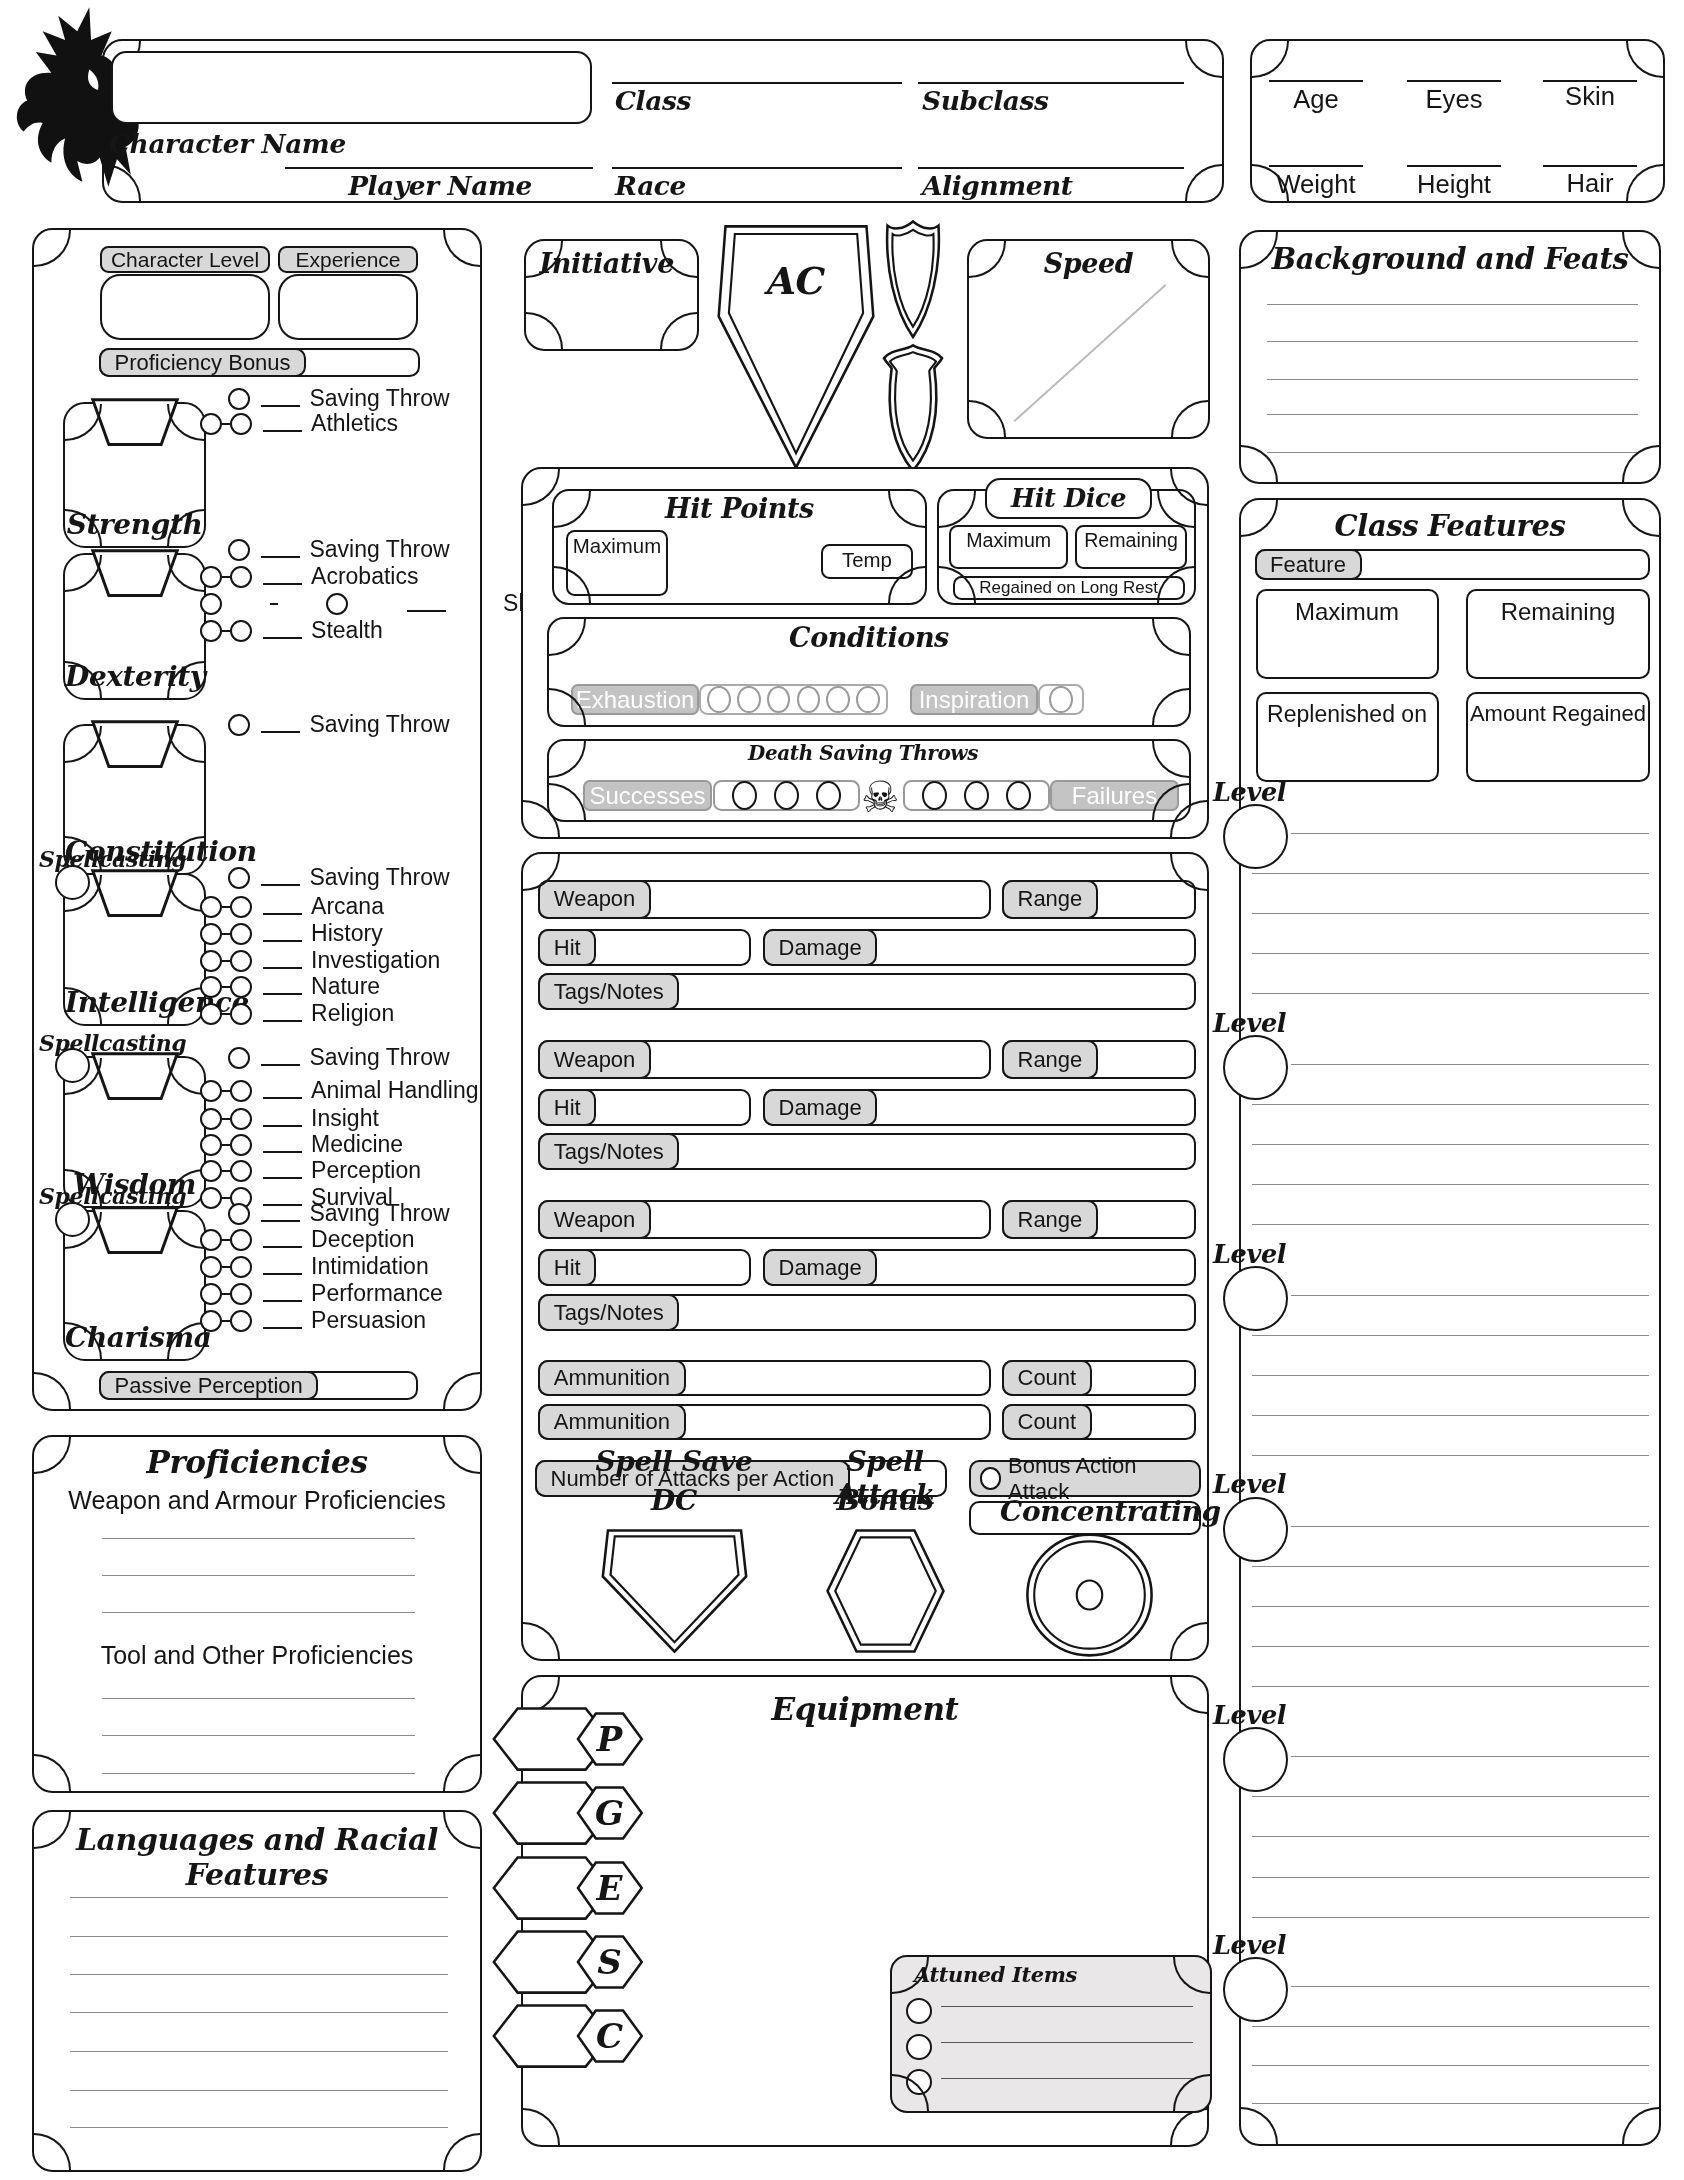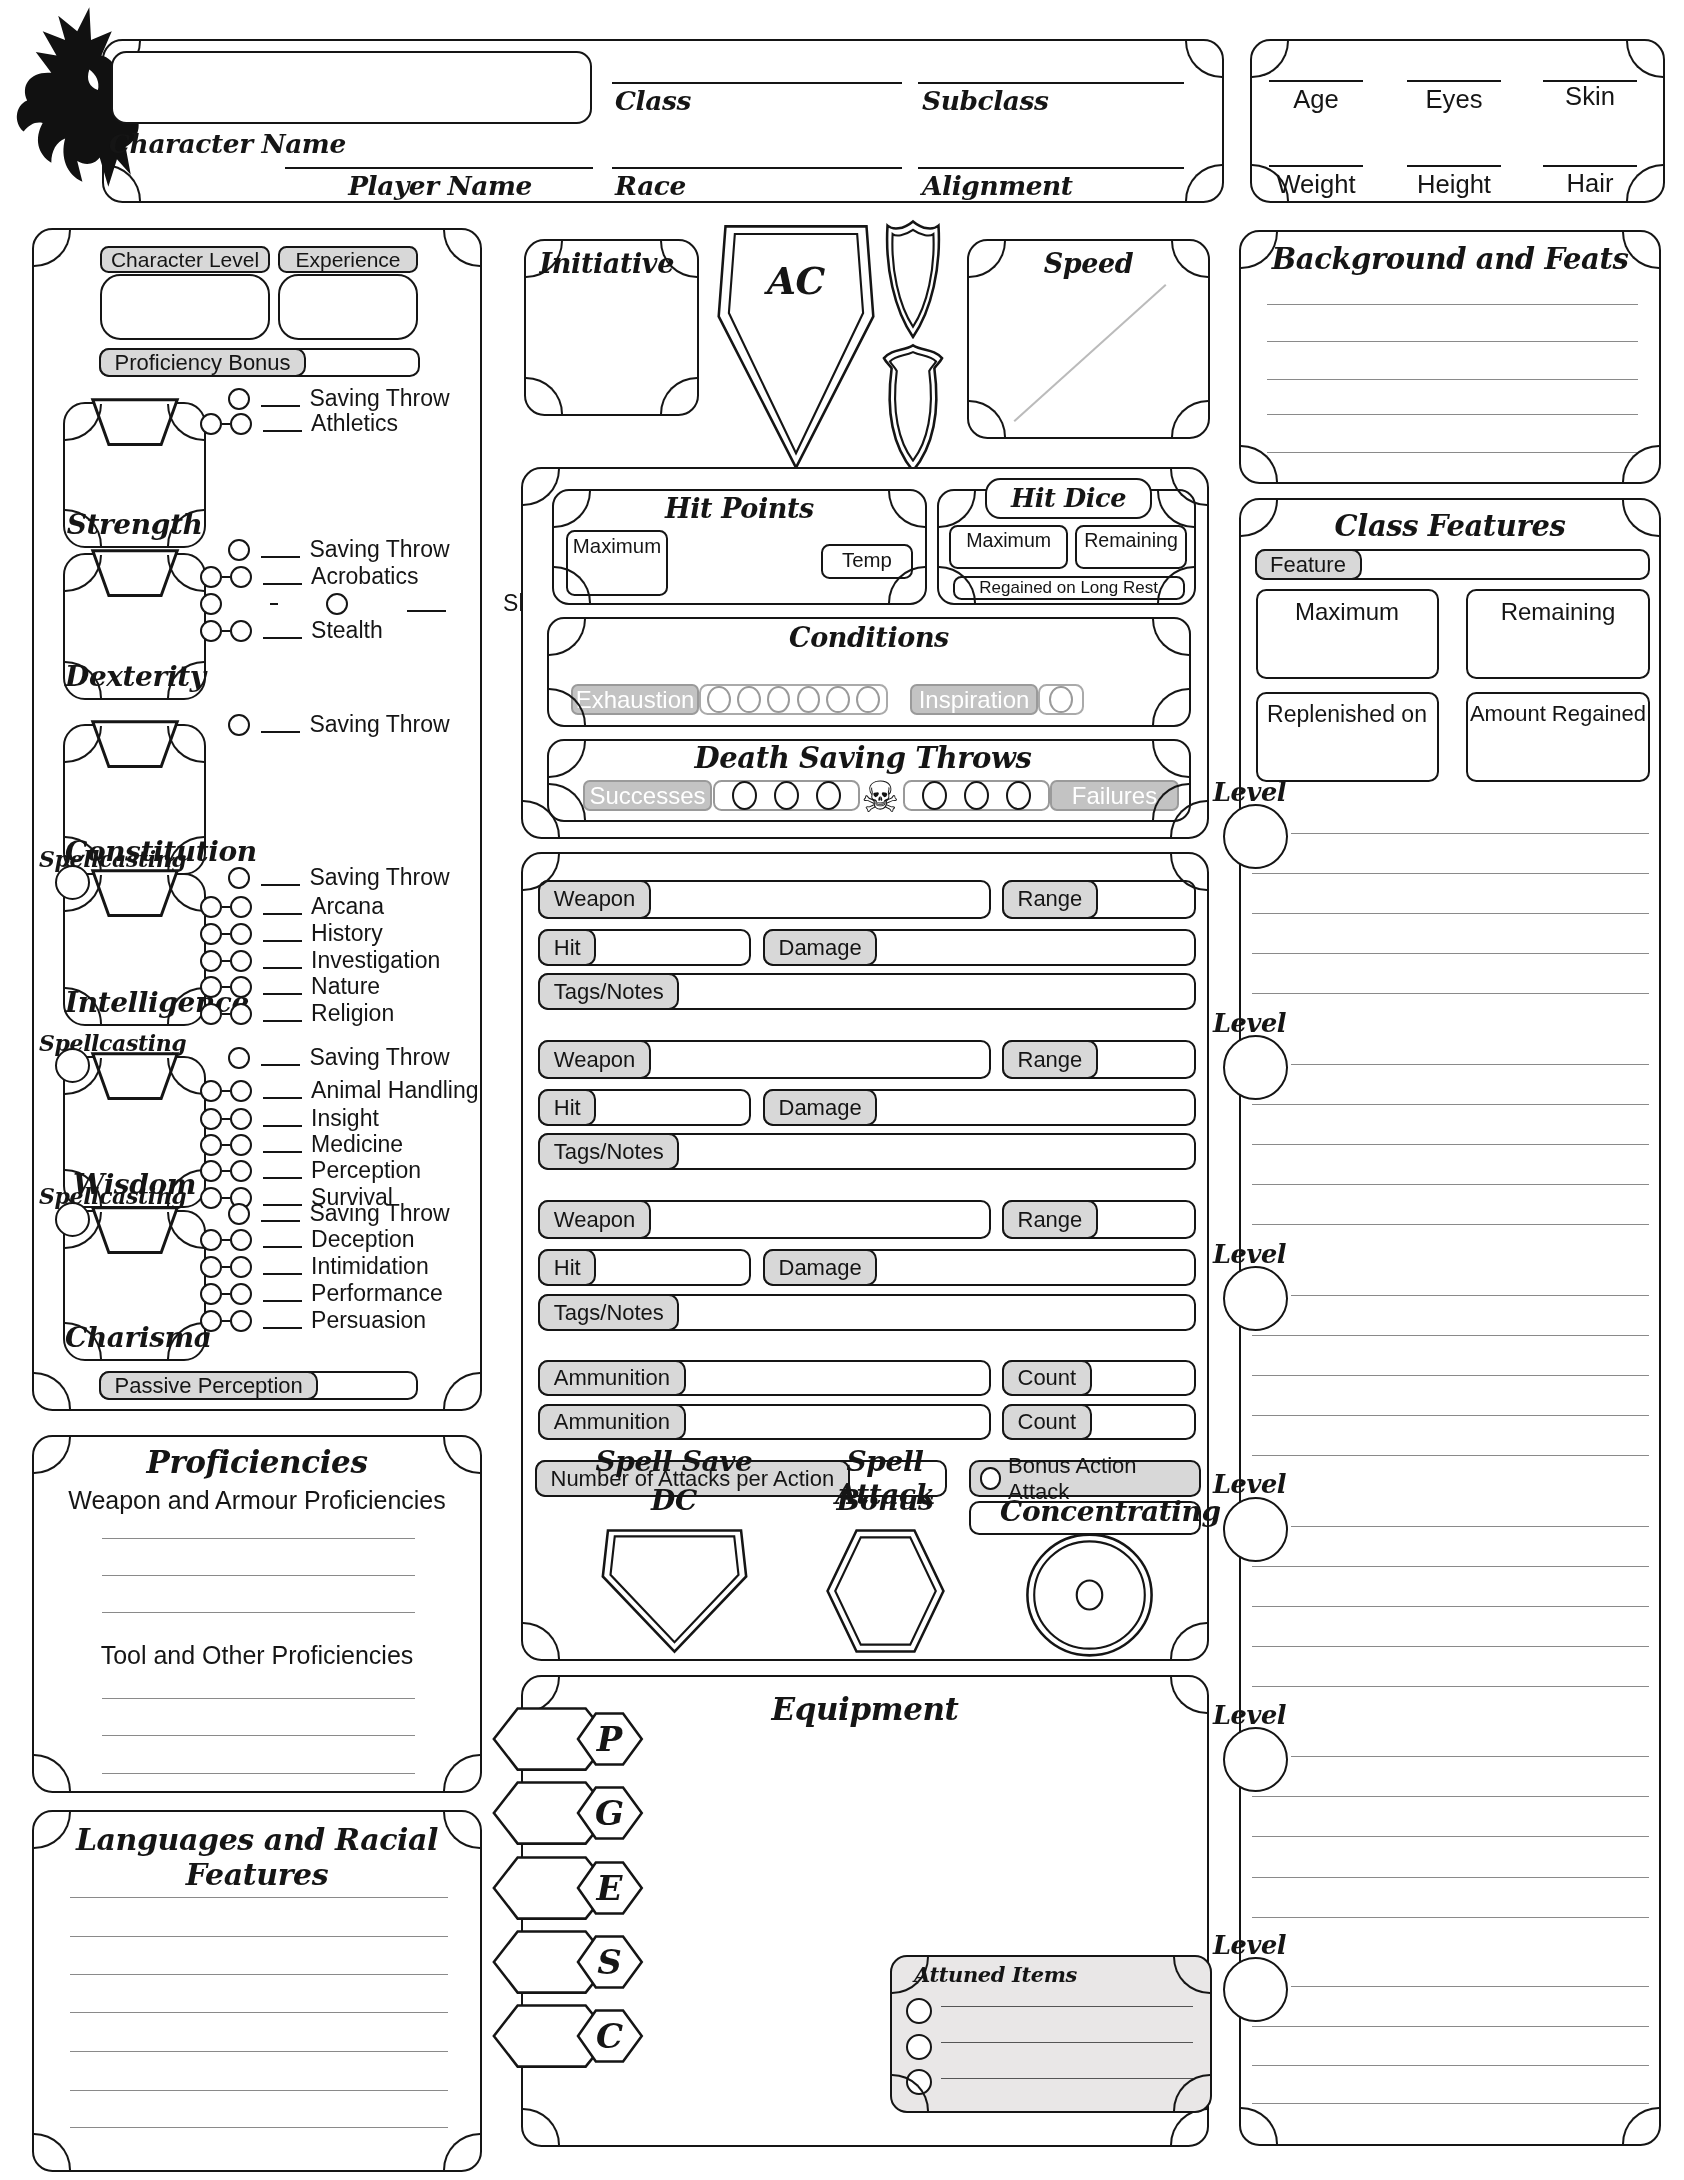--- a/index.html
+++ b/index.html
@@ -382,21 +382,21 @@
     <div class="rule" style="left:36px; top:200px; width:378px;"></div>
     <div class="rule" style="left:36px; top:239px; width:378px;"></div>
     <div class="rule" style="left:36px; top:278px; width:378px;"></div>
     <div class="rule" style="left:36px; top:315px; width:378px;"></div>
   <i class="arc tl"></i>
       <i class="arc tr"></i>
       <i class="arc bl"></i>
       <i class="arc br"></i>
     </div>
 
-  <div class="box fancy" style="left:524px; top:239px; width:175px; height:177px;">
+  <div class="box fancy" style="left:524px; top:239px; width:175px; height:112px;">
     <div class="abs script" style="left:13.6px; top:6.8px; font-size:27px;">Initiative</div>
   <i class="arc tl"></i>
       <i class="arc tr"></i>
       <i class="arc bl"></i>
       <i class="arc br"></i>
     </div>
 
   <svg class="abs" style="left:717px; top:221px;" width="158" height="252" viewBox="0 0 186 296">
     <polygon points="10,6 176,6 184,112 93,290 2,112" fill="#fff" stroke="#151515" stroke-width="3"></polygon>
     <polygon points="21,15 165,15 172,108 93,273 14,108" fill="none" stroke="#151515" stroke-width="2.5"></polygon>
@@ -471,21 +471,21 @@
       <div class="fadeslots" style="left:489px; top:65px; width:46px; height:31px;">
         <span class="fadecirc"></span>
       </div>
     <i class="arc tl"></i>
         <i class="arc tr"></i>
         <i class="arc bl"></i>
         <i class="arc br"></i>
       </div>
 
     <div class="box fancy" style="left:24px; top:270px; width:644px; height:83px; border-radius:17px;">
-      <div class="abs script ctr" style="left:0; right:12px; top:0px; font-size:29px;">Death Saving Throws</div>
+      <div class="abs script ctr" style="left:0; right:12px; top:0px; font-size:20px;">Death Saving Throws</div>
       <div class="fadelabel" style="left:34px; top:39px; width:129px; height:31px; border-radius:6.8px;">Successes</div>
       <div class="fadeslots" style="left:164px; top:39px; width:147px; height:31px; border-color:#999;">
         <span class="dscirc"></span>
           <span class="dscirc"></span>
           <span class="dscirc"></span>
       </div>
       <span class="abs" style="left:312px; top:31px; font-size:43px; color:#111;">☠</span>
       <div class="fadeslots" style="left:354px; top:39px; width:147px; height:31px; border-color:#999;">
         <span class="dscirc"></span>
           <span class="dscirc"></span>

